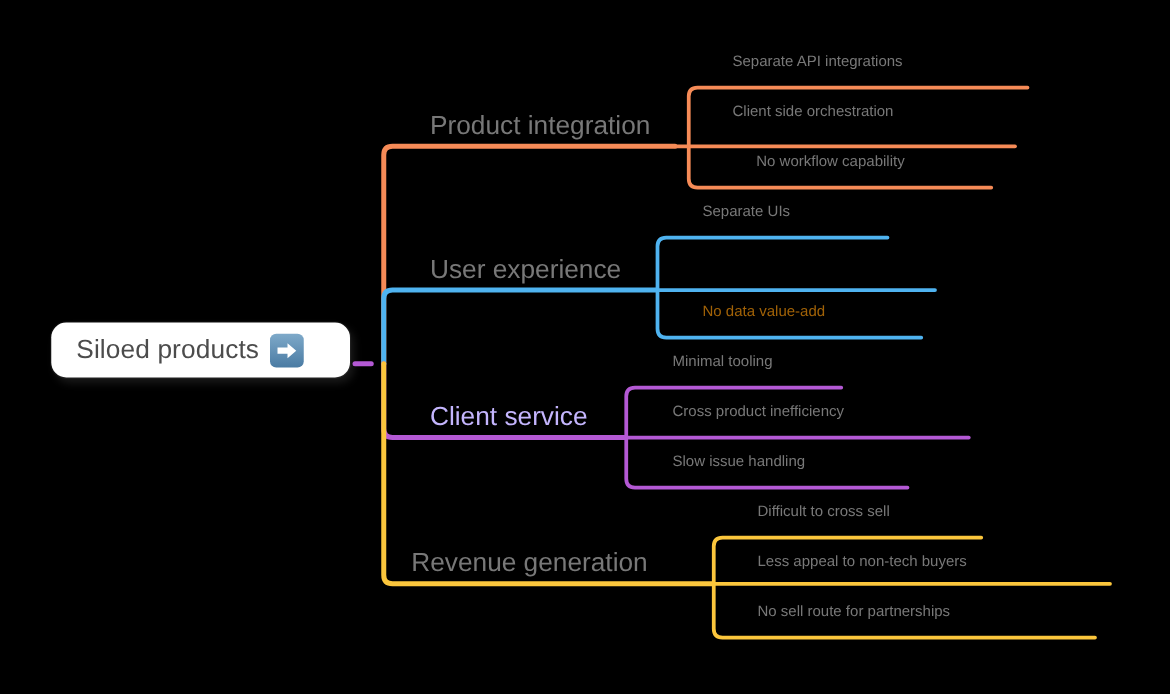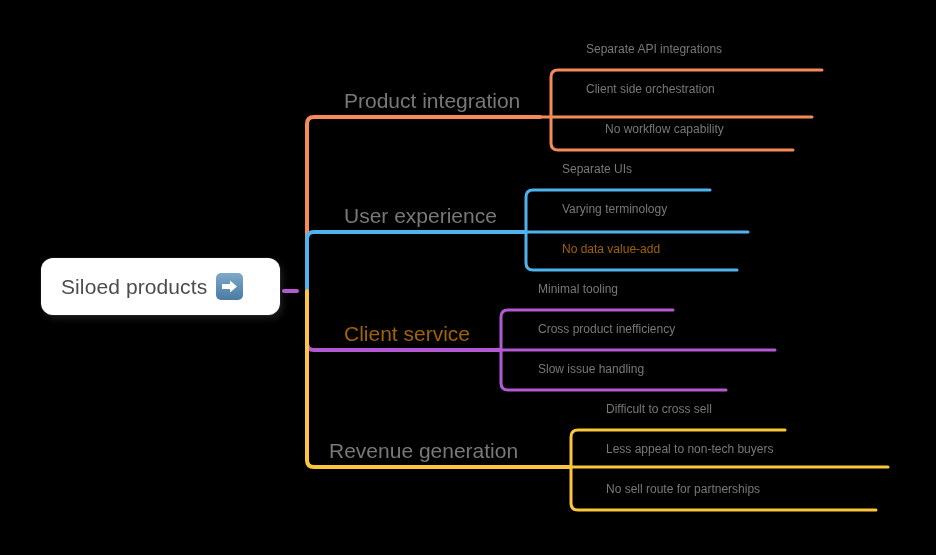--- a/index.html
+++ b/index.html
@@ -15,21 +15,21 @@
     overflow: hidden;
     font-family: "Liberation Sans", sans-serif;
   }
 
   
   #root-node {
     position: absolute;
     left: 41px;
     top: 258px;
     width: 239px;
-    height: 57px;
+    height: 44px;
     background: #ffffff;
     border-radius: 12px;
     box-shadow: 3px 4px 7px rgba(255,255,255,0.10),
                 0 0 0 1px rgba(255,255,255,0.05);
     display: flex;
     align-items: center;
     box-sizing: border-box;
     padding-left: 20px;
   }
   #root-label {
@@ -121,29 +121,28 @@
     <g>
       <path d="M570,467 H571" stroke="#FBC63C" stroke-width="3" fill="none" stroke-linecap="round"></path>
       <path d="M571,467 V437 Q571,430 578,430 H785" stroke="#FBC63C" stroke-width="3" fill="none" stroke-linecap="round"></path>
       <path d="M571,467 H888" stroke="#FBC63C" stroke-width="3" fill="none" stroke-linecap="round"></path>
       <path d="M571,467 V503 Q571,510 578,510 H876" stroke="#FBC63C" stroke-width="3" fill="none" stroke-linecap="round"></path>
     </g>
   </svg>
 
   <div class="node-text branch-label" style="left: 344px; top: 90px; color: rgb(120, 120, 120);">Product integration</div>
   <div class="node-text branch-label" style="left: 344px; top: 205px; color: rgb(120, 120, 120);">User experience</div>
-  <div class="node-text branch-label" style="left: 344px; top: 323px; color: #a16207;">Client service</div>
+  <div class="node-text branch-label" style="left: 344px; top: 323px; color: #c4b5fd;">Client service</div>
   <div class="node-text branch-label" style="left: 329px; top: 440px; color: rgb(120, 120, 120);">Revenue generation</div>
 
   <div class="node-text leaf-label" style="left: 586px; top: 43px; color: rgb(120, 120, 120);">Separate API integrations</div>
   <div class="node-text leaf-label" style="left: 586px; top: 83px; color: rgb(120, 120, 120);">Client side orchestration</div>
   <div class="node-text leaf-label" style="left: 586px; top: 123px; color: rgb(120, 120, 120); margin-left: 19px;">No workflow capability</div>
 
   <div class="node-text leaf-label" style="left: 562px; top: 163px; color: rgb(120, 120, 120);">Separate UIs</div>
-  <div class="node-text leaf-label" style="left: 562px; top: 203px; color: rgb(120, 120, 120);">Varying terminology</div>
   <div class="node-text leaf-label" style="left: 562px; top: 243px; color: #a16207;">No data value-add</div>
 
   <div class="node-text leaf-label" style="left: 538px; top: 283px; color: rgb(120, 120, 120);">Minimal tooling</div>
   <div class="node-text leaf-label" style="left: 538px; top: 323px; color: rgb(120, 120, 120);">Cross product inefficiency</div>
   <div class="node-text leaf-label" style="left: 538px; top: 363px; color: rgb(120, 120, 120);">Slow issue handling</div>
 
   <div class="node-text leaf-label" style="left: 606px; top: 403px; color: rgb(120, 120, 120);">Difficult to cross sell</div>
   <div class="node-text leaf-label" style="left: 606px; top: 443px; color: rgb(120, 120, 120);">Less appeal to non-tech buyers</div>
   <div class="node-text leaf-label" style="left: 606px; top: 483px; color: rgb(120, 120, 120);">No sell route for partnerships</div>
 

